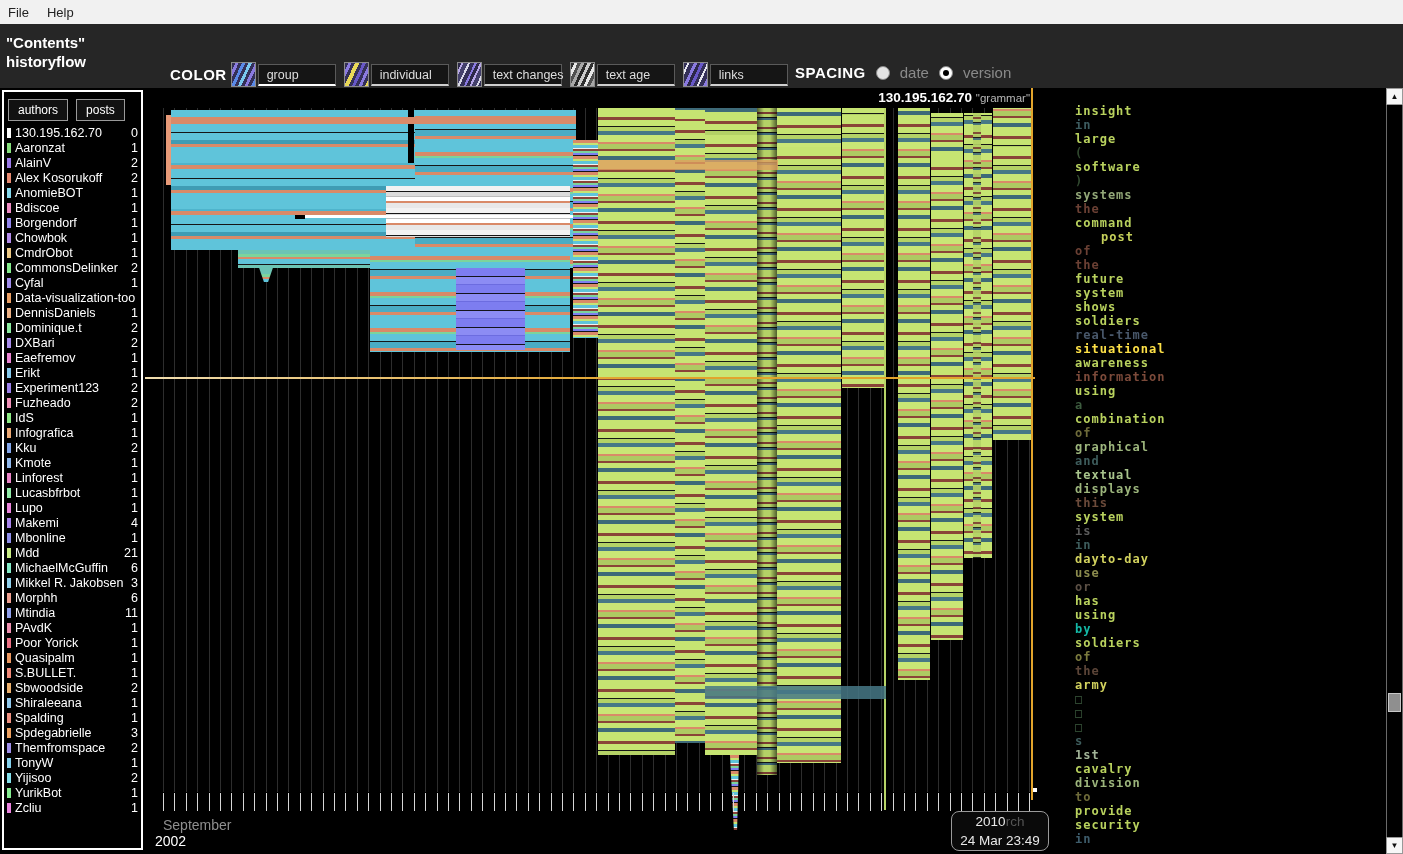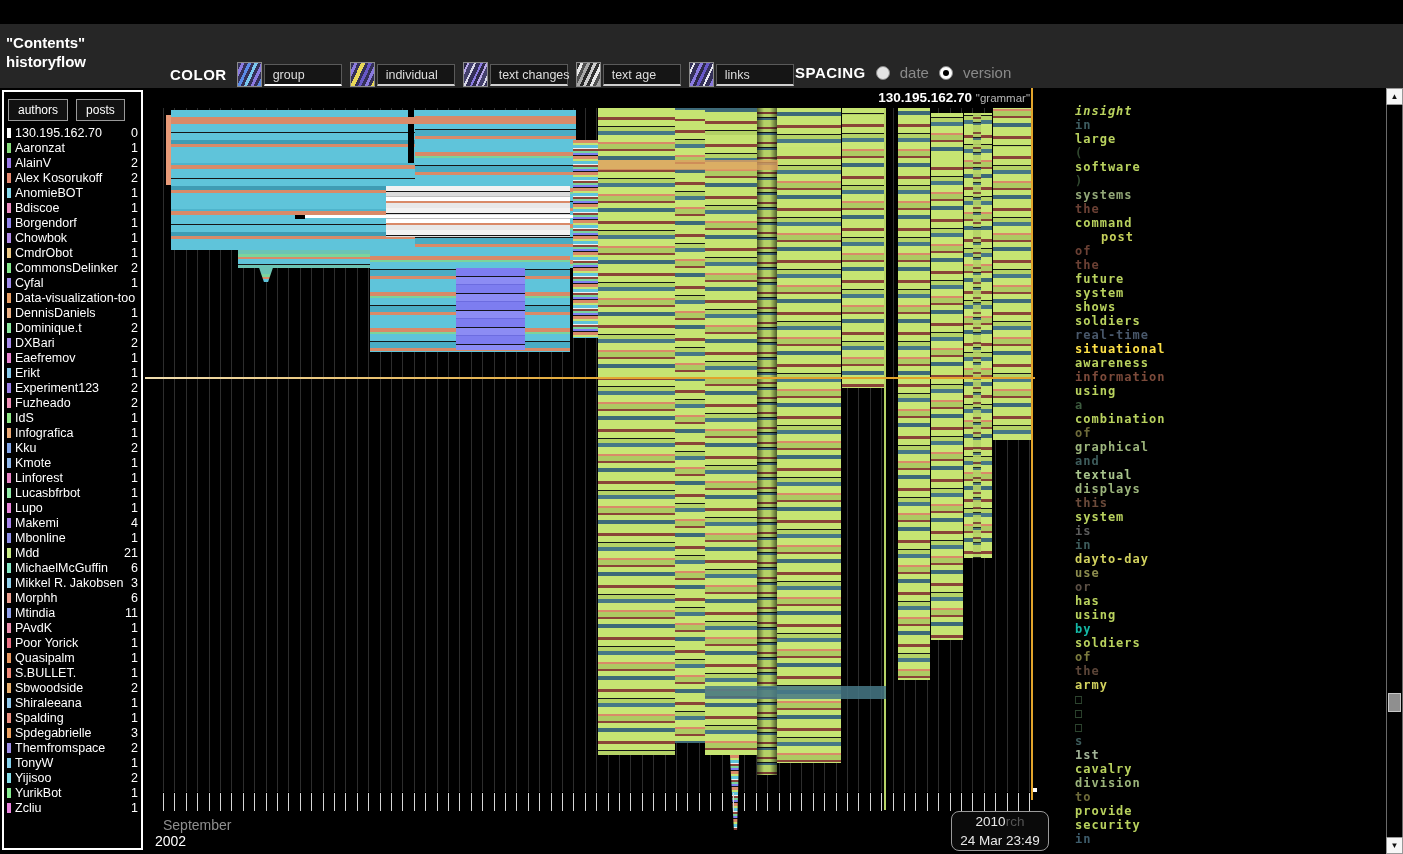--- a/index.html
+++ b/index.html
@@ -10,21 +10,21 @@
   
   .menubar { position:absolute; left:0; top:0; width:1403px; height:24px; background:#f1f1f1;
              display:flex; align-items:center; padding-left:8px; gap:18px; }
   .menubar .mitem { font-size:13px; color:#222; cursor:default; }
 
   
   .header { position:absolute; left:0; top:24px; width:1403px; height:64px; background:#262626; }
   .title { position:absolute; left:6px; top:9px; color:#fff; font-weight:bold; font-size:15px; line-height:19px; }
   .color-row { position:absolute; left:170px; top:38px; display:flex; align-items:center; }
   .color-label, .spacing-label { color:#fff; font-weight:bold; font-size:15px; letter-spacing:0.5px; }
-  .color-label { margin-right:10px; }
+  .color-label { margin-right:4px; }
   .cbtn { display:flex; align-items:center; margin-right:8px; cursor:pointer; }
   .cicon { width:25px; height:25px; border:1px solid #8a8a8a; margin-right:2px; background:#343054; }
   .icon-0 { background:repeating-linear-gradient(115deg,#343058 0 3px,#8a7ae0 3px 6px,#343058 6px 9px,#5a8ae8 9px 12px,#343058 12px 15px,#7ac8f0 15px 18px); }
   .icon-1 { background:repeating-linear-gradient(115deg,#343058 0 3px,#8a7ae0 3px 6px,#343058 6px 9px,#e8d858 9px 13px,#343058 13px 16px,#6858c8 16px 19px); }
   .icon-2 { background:repeating-linear-gradient(115deg,#2c2848 0 3px,#b8a8e8 3px 5px,#44406c 5px 9px,#d8d8e8 9px 11px,#343058 11px 15px,#8a7ae0 15px 17px); }
   .icon-3 { background:repeating-linear-gradient(115deg,#303030 0 3px,#e8e8e8 3px 6px,#505050 6px 9px,#a8a8a8 9px 12px,#282828 12px 15px,#cccccc 15px 18px); }
   .icon-4 { background:repeating-linear-gradient(115deg,#343058 0 3px,#e8e8f0 3px 5px,#343058 5px 9px,#8a7ae0 9px 12px,#2c2848 12px 15px,#6858c8 15px 18px); }
   .clabel { width:78px; height:22px; line-height:20px; padding-left:8px; background:#151515;
             border:1px solid #5a5a5a; border-bottom:2px solid #cfcfcf; color:#dedede; font-size:12.5px; white-space:nowrap; }
   .cbtn.sel .clabel { border-bottom:2px solid #ffffff; }
@@ -94,20 +94,24 @@
   .strack { position:absolute; left:0; top:17px; width:17px; height:732px; background:#000;
             border-left:1px solid #6a6a6a; border-right:1px solid #6a6a6a; }
   .sthumb { position:absolute; left:1px; top:588px; width:13px; height:19px; background:#8f8f8f;
             border:1px solid #c8c8c8; cursor:pointer; }
 </style>
 </head>
 <body>
 
 <div class="app">
 
+  <div class="menubar" id="menubar">
+      <div class="mitem">File</div>
+      <div class="mitem">Help</div>
+    </div>
 
   <div class="header">
     <div class="title">
       <div>"Contents"</div>
       <div>historyflow</div>
     </div>
     <div class="color-row" id="colorRow">
       <span class="color-label">COLOR</span>
     <div class="cbtn sel">
           <div class="cicon icon-0"></div>
@@ -425,21 +429,21 @@
     </div>
     <div class="date-month">September</div>
     <div class="date-year">2002</div>
     <div class="tooltip">
       <div><span>2010</span><span class="ghost">rch</span></div>
       <div>24 Mar 23:49</div>
     </div>
   </div>
 
   <div class="textpanel" id="textPanel">
-      <div class="wrow" style="color: rgb(185, 210, 94); font-style: italic;">insight</div>
+      <div class="wrow" style="color: rgb(185, 210, 94);">insight</div>
       <div class="wrow" style="color: rgb(61, 92, 96);">in</div>
       <div class="wrow" style="color: rgb(185, 210, 94);">large</div>
       <div class="wrow" style="color: rgb(49, 73, 47);">(</div>
       <div class="wrow" style="color: rgb(185, 210, 94);">software</div>
       <div class="wrow" style="color: rgb(49, 73, 47);">)</div>
       <div class="wrow" style="color: rgb(147, 168, 120);">systems</div>
       <div class="wrow" style="color: rgb(107, 64, 52);">the</div>
       <div class="wrow" style="color: rgb(185, 210, 94);">command</div>
       <div class="wrow" style="color: rgb(196, 207, 90); padding-left: 26px;">post</div>
       <div class="wrow" style="color: rgb(107, 64, 52);">of</div>

